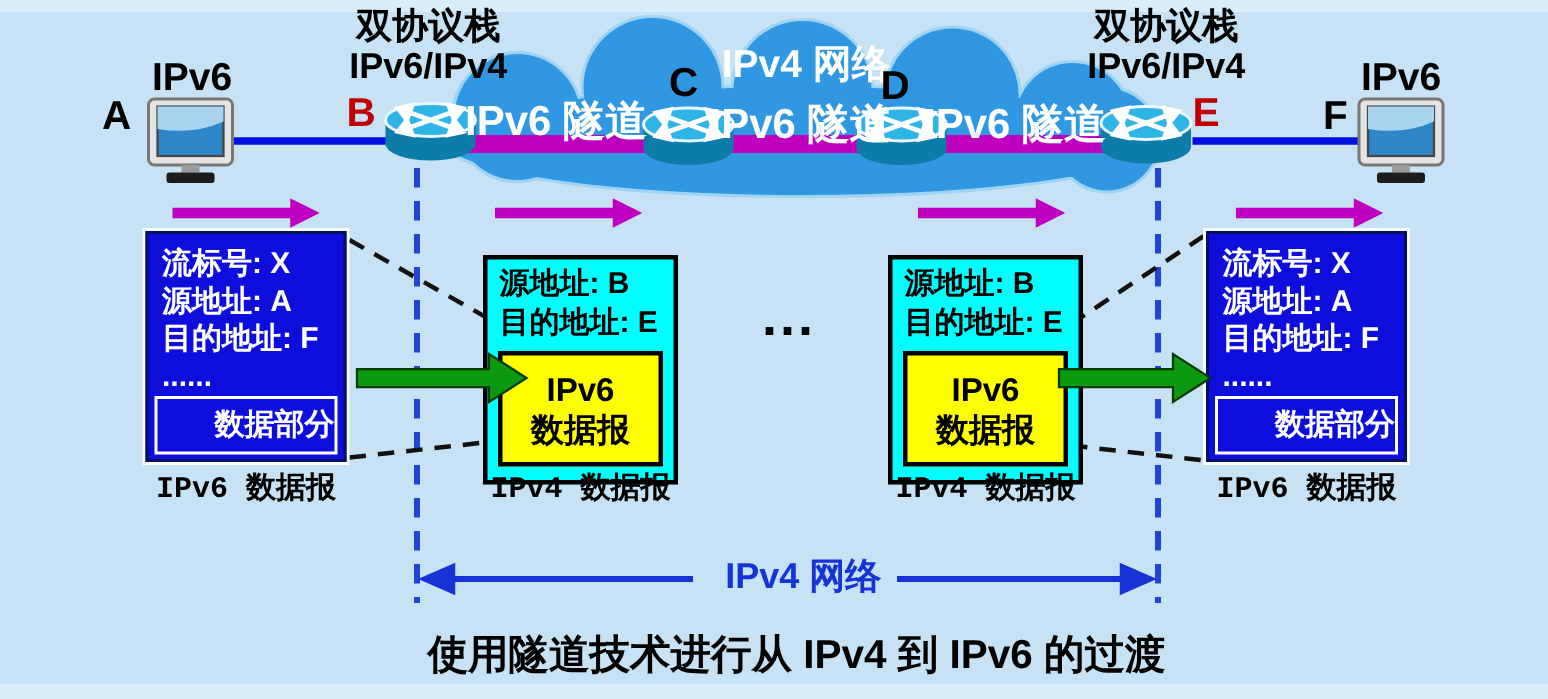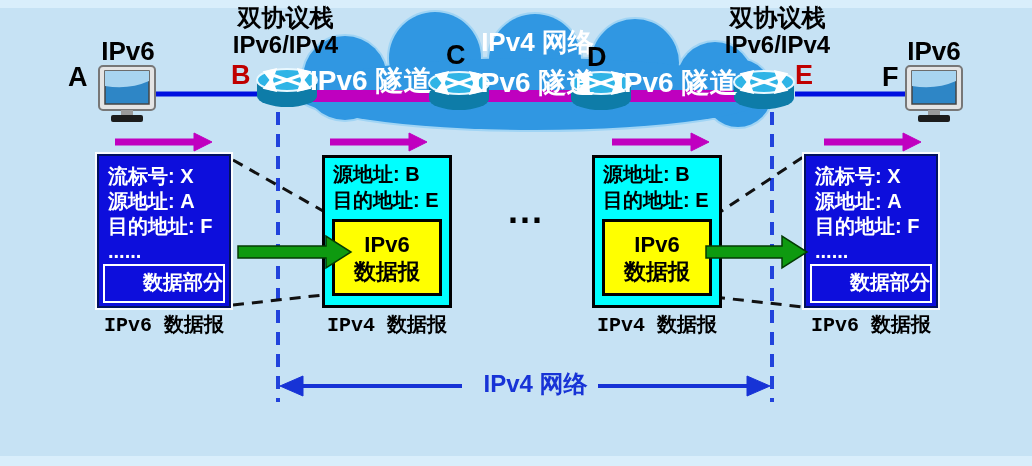--- a/index.html
+++ b/index.html
@@ -44,20 +44,21 @@
     border:2px solid #fff;
     text-align:right;font-size:20px;
     padding:3px 0 5px 0;
   }
   .pkt-cyan{
     position:absolute;z-index:2;box-sizing:border-box;
     width:130px;height:153px;
     background:#00ffff;
     border:3px solid #000;
     padding-top:3px;
+    margin-top:15px;
   }
   .pkt-cyan .fields{padding-left:8px;font-size:20px;line-height:26px;}
   .pkt-yellow{
     box-sizing:border-box;
     width:110px;height:77px;
     margin:6px auto 0 auto;
     background:#ffff00;
     border:3px solid #000;
     display:flex;flex-direction:column;align-items:center;justify-content:center;
     font-size:22px;line-height:27px;
@@ -276,14 +277,15 @@
     <div class="datacell">数据部分</div>
   </div>
   <div class="pkt-caption ctr" style="left:792px;top:311px;width:158px;">IPv6 数据报</div>
 
   <svg class="overlay" width="1032" height="466" viewBox="0 0 1032 466">
     <path d="M238,246 H326 V236 L351,252 L326,268 V258 H238 Z" fill="#0e9a10" stroke="#043b04" stroke-width="1.5"></path>
     <path d="M706,246 H782 V236 L807,252 L782,268 V258 H706 Z" fill="#0e9a10" stroke="#043b04" stroke-width="1.5"></path>
   </svg>
 
   <div class="span-lbl blue-text ctr" style="left:458px;top:368px;width:155px;">IPv4 网络</div>
+  <div class="caption ctr" style="left:30px;top:418px;width:1002px;">使用隧道技术进行从 IPv4 到 IPv6 的过渡</div>
 
 </div>
 
 </body></html>

